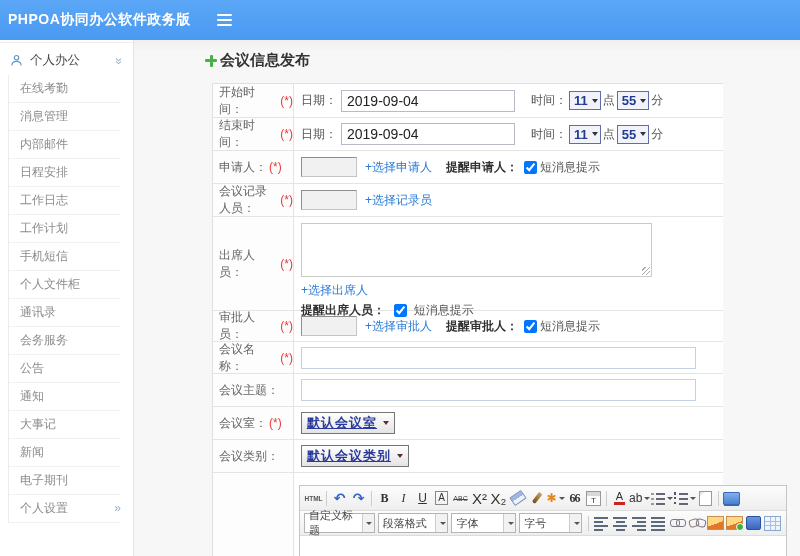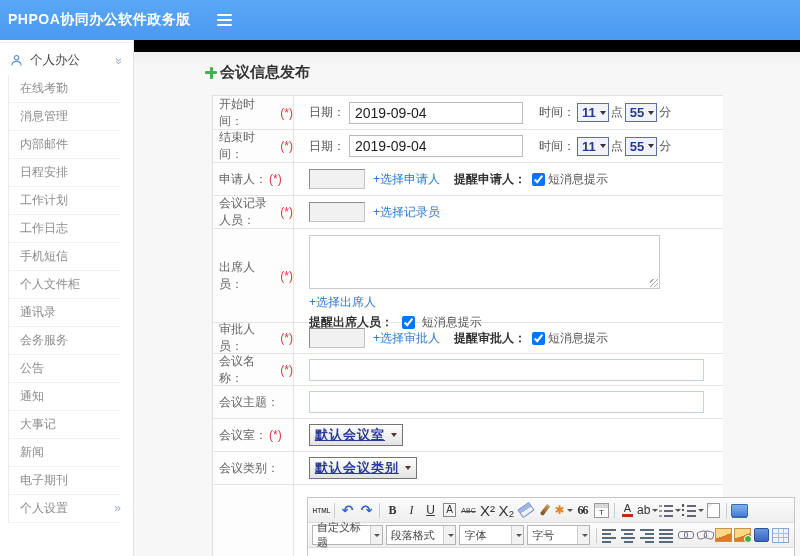--- a/index.html
+++ b/index.html
@@ -18,31 +18,31 @@
   .side-section .lbl{margin-left:7px;flex:1;}
   .side-divider{height:1px;background:#ededed;margin:2px 0 3px 0;}
   .chev{color:#9ab0c4;font-size:12px;}
   .chev-down{display:inline-block;transform:rotate(90deg);}
   .side-sub{margin-left:8px;border-left:1px solid #ececec;}
   .side-item{height:27px;line-height:27px;padding-left:11px;margin-right:12px;color:#8c8c8c;font-size:12px;border-bottom:1px solid #f1f1f1;cursor:pointer;display:flex;align-items:center;}
   .side-item .lbl{flex:1;}
   .supervise{color:#3f3f3f;margin-top:1px;}
 
   
-  .content{position:absolute;left:134px;top:40px;right:0;bottom:0;background:linear-gradient(#efefef,#f7f7f7 12px);margin-top:12px;}
+  .content{position:absolute;left:134px;top:40px;right:0;bottom:0;background:linear-gradient(#efefef,#f7f7f7 12px);}
   .page-title{position:absolute;left:71px;top:11px;display:flex;align-items:center;}
   .plus-icon{position:relative;width:12px;height:12px;margin-right:3px;}
   .plus-icon:before,.plus-icon:after{content:"";position:absolute;background:#49b049;border-radius:1px;}
   .plus-icon:before{left:4.5px;top:0;width:3px;height:12px;}
   .plus-icon:after{left:0;top:4.5px;width:12px;height:3px;}
   .page-title h1{font-size:15px;margin:0;color:#333;}
 
   
   .ftable{position:absolute;left:78px;top:43px;width:510px;border:1px solid #e0e0e0;border-right:none;background:#fff;}
-  .frow{display:flex;border-bottom:1px solid #e4e4e4;box-sizing:border-box;background:#fff;gap:8px;}
+  .frow{display:flex;border-bottom:1px solid #e4e4e4;box-sizing:border-box;background:#fff;}
   .flabel{width:81px;min-width:81px;border-right:1px solid #e4e4e4;background:#fdfdfd;display:flex;align-items:center;padding-left:6px;color:#666;box-sizing:border-box;}
   .req{color:#e23b3b;margin-left:2px;}
   .fval{flex:1;display:flex;align-items:center;padding-left:7px;}
   .fval.block{display:block;padding-top:6px;}
   .sub{color:#555;}
   .gap{margin-left:10px;}
   .date-input{width:162px;height:20px;border:1px solid #b9b9c9;font-size:14px;color:#222;padding:0 5px;margin:0 6px 0 4px;font-family:"Liberation Sans","DejaVu Sans",sans-serif;}
   .tsel{display:inline-flex;align-items:center;border:1px solid #5f6fa0;background:#f2f3fa;height:17px;padding:0 2px 0 4px;margin:0 2px;color:#223a8f;font-weight:bold;font-size:13px;cursor:pointer;}
   .car{width:0;height:0;border-left:3.5px solid transparent;border-right:3.5px solid transparent;border-top:4px solid #333;margin-left:4px;}
   .small-input{width:48px;height:18px;border:1px solid;border-color:#8e8e8e #c4c4c4 #c4c4c4 #8e8e8e;background:#f1f1f1;padding:0 3px;}
@@ -150,24 +150,24 @@
       <div class="side-item">
           <span class="lbl">消息管理</span>
         </div>
       <div class="side-item">
           <span class="lbl">内部邮件</span>
         </div>
       <div class="side-item">
           <span class="lbl">日程安排</span>
         </div>
       <div class="side-item">
+          <span class="lbl">工作日志</span>
+        </div>
+      <div class="side-item">
           <span class="lbl">工作计划</span>
-        </div>
-      <div class="side-item">
-          <span class="lbl">工作日志</span>
         </div>
       <div class="side-item">
           <span class="lbl">手机短信</span>
         </div>
       <div class="side-item">
           <span class="lbl">个人文件柜</span>
         </div>
       <div class="side-item">
           <span class="lbl">通讯录</span>
         </div>

